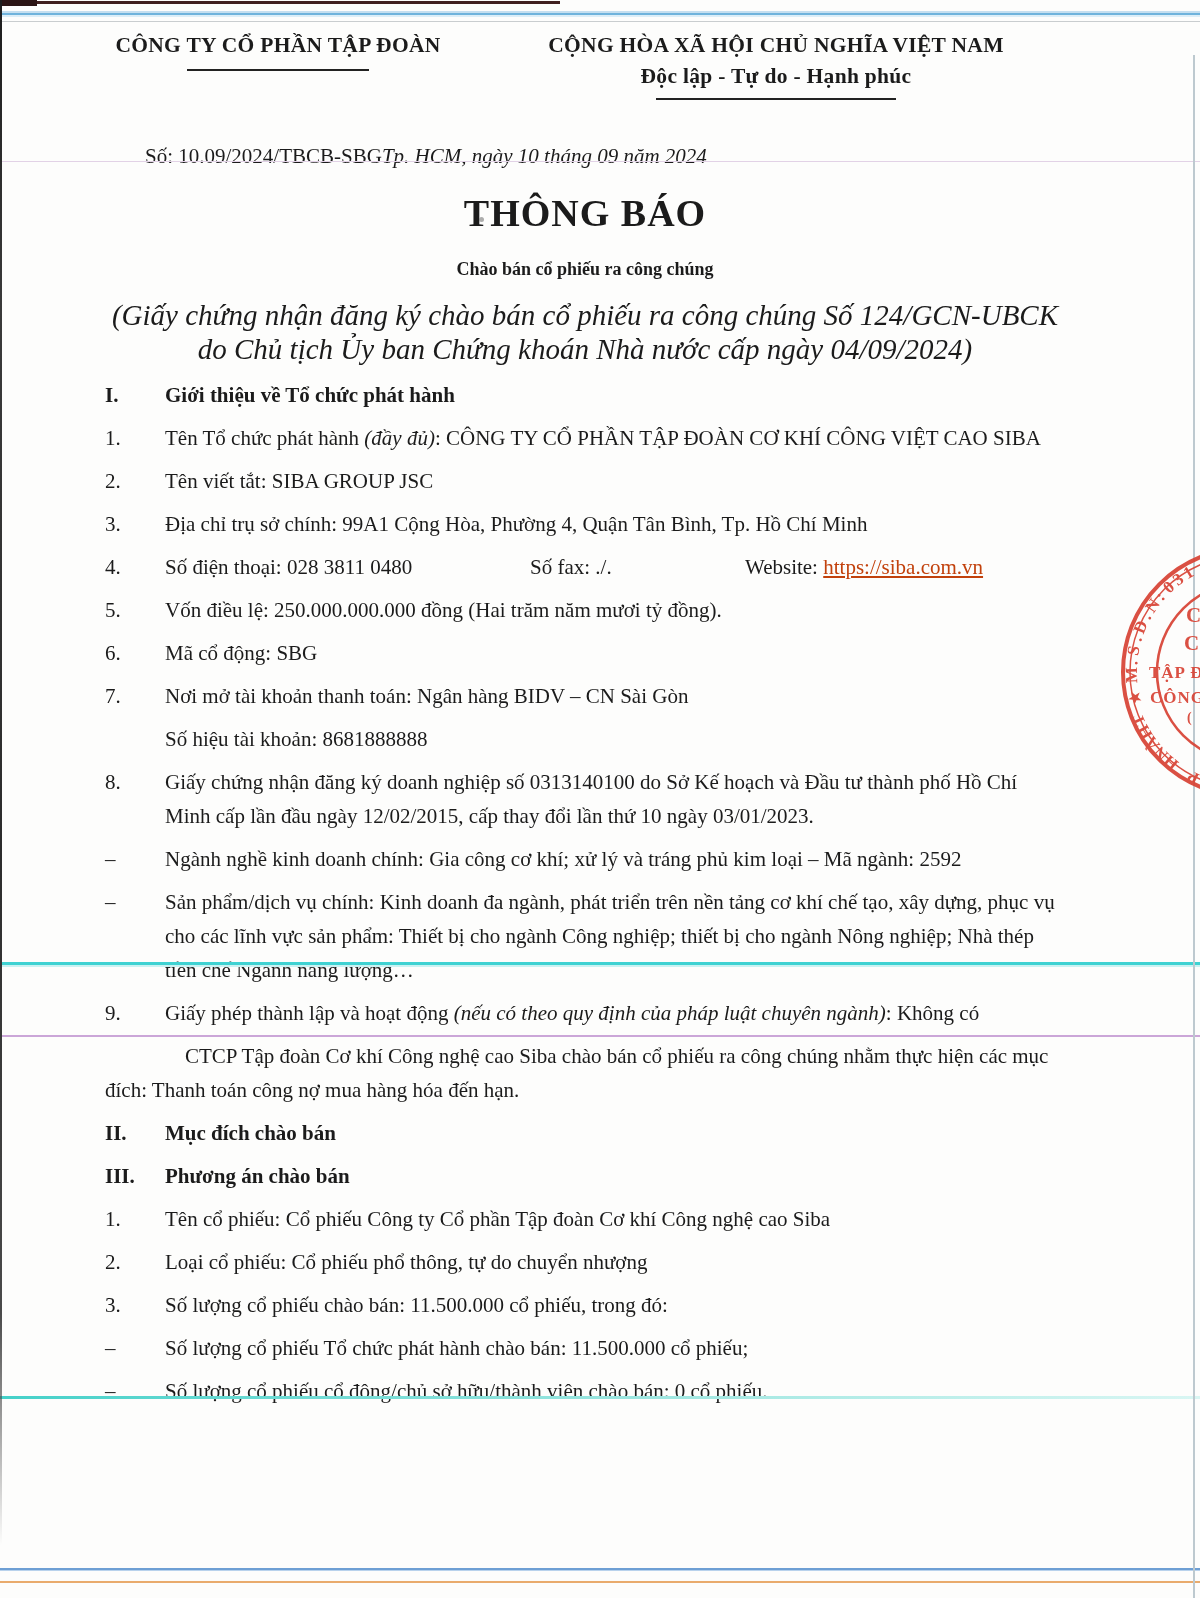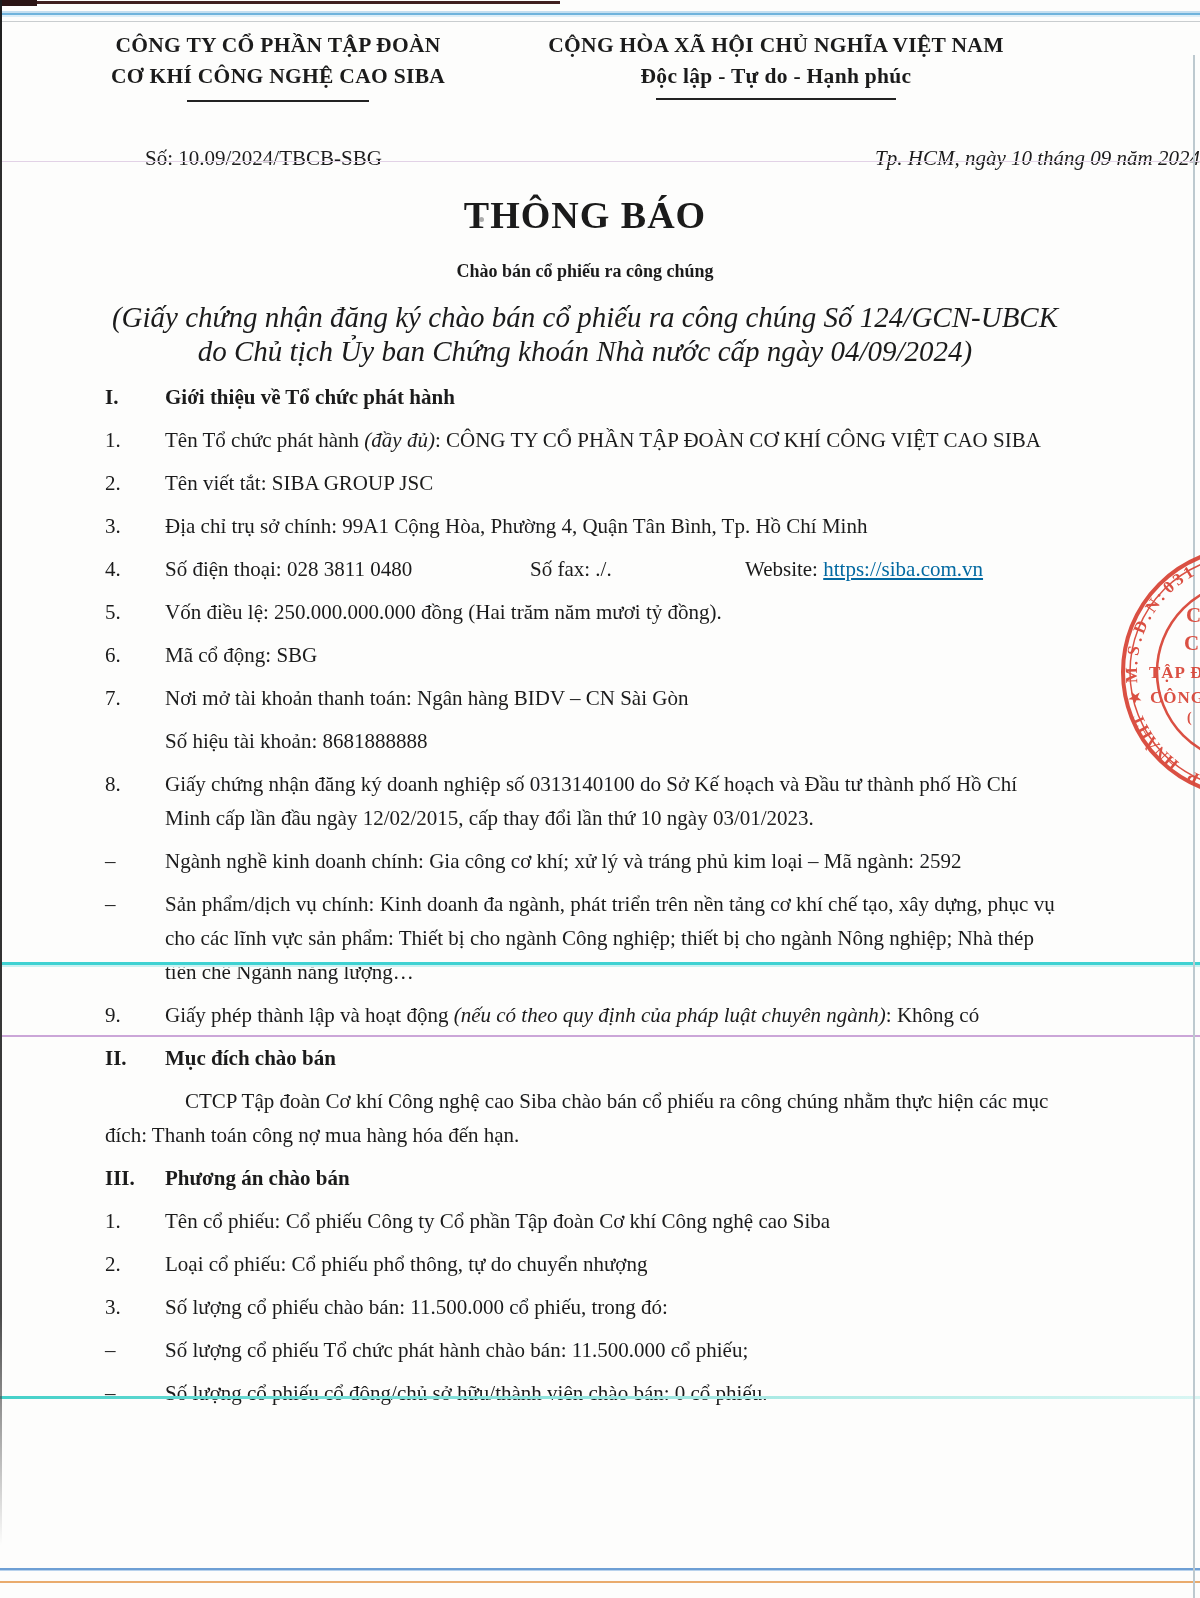--- a/index.html
+++ b/index.html
@@ -28,40 +28,40 @@
   .art-right-edge{left:1193px;top:55px;width:2px;height:1543px;background:#bdc9cf;}
   .art-dot{left:479px;top:217px;width:5px;height:5px;border-radius:50%;background:#8a8a8a;opacity:.7;}
   
   .hdr{display:flex;padding-top:30px;}
   .hdr-left{width:380px;margin-left:88px;text-align:center;}
   .hdr-right{width:520px;margin-left:48px;text-align:center;}
   .hdr-line{font-weight:bold;font-size:21.5px;line-height:31px;letter-spacing:.3px;}
   .hdr-rule{height:2px;background:#222;}
   .hdr-left .hdr-rule{width:182px;margin:8px auto 0;}
   .hdr-right .hdr-rule{width:240px;margin:6px auto 0;}
-  .numdate{display:flex;justify-content:space-between;margin-top:42px;padding-left:145px;font-size:21px;line-height:28px;}
+  .numdate{display:flex;justify-content:flex-start;margin-top:42px;padding-left:145px;font-size:21px;line-height:28px;}
   .numdate .date{font-style:italic;}
   
   .title-wrap{width:960px;margin:0 auto 0 105px;text-align:center;}
   .doc-title{margin-top:24px;font-size:38px;font-weight:bold;letter-spacing:1px;line-height:38px;}
   .doc-subtitle{margin-top:22px;font-size:18px;font-weight:bold;line-height:30px;}
   .doc-note{margin-top:14px;font-size:29px;font-style:italic;line-height:34px;}
   
   .doc-body{width:960px;margin:12px 0 0 105px;font-size:21px;}
   .row{display:grid;grid-template-columns:60px 1fr;margin-bottom:9px;line-height:34px;}
   .row .marker{grid-column:1;}
   .row .content{grid-column:2;}
   .row.sec .marker,.row.sec .content{font-weight:bold;}
   .row.para{display:block;}
   .row.para .content{display:block;text-indent:80px;}
   .it{font-style:italic;}
   .cols{display:flex;}
   .c-phone{width:365px;}
   .c-fax{width:215px;}
-  .doc-link{color:#0369a1;text-decoration:underline;cursor:pointer;}
+  .doc-link{color:#c2410c;text-decoration:underline;cursor:pointer;}
   
   .stamp-svg{position:absolute;left:1115px;top:540px;width:85px;height:262px;overflow:hidden;opacity:.92;}
 </style>
 </head>
 <body>
 
 <div class="page">
 
   <div class="art art-top-dark-bar"></div>
   <div class="art art-top-dark-line"></div>
@@ -73,21 +73,20 @@
   <div class="art art-cyan-2"></div>
   <div class="art art-blue-2"></div>
   <div class="art art-orange-1"></div>
   <div class="art art-left-edge"></div>
   <div class="art art-right-edge"></div>
   <div class="art art-dot"></div>
 
   <div class="hdr">
     <div class="hdr-left">
       <div class="hdr-line">CÔNG TY CỔ PHẦN TẬP ĐOÀN</div>
-      <div class="hdr-line">CƠ KHÍ CÔNG NGHỆ CAO SIBA</div>
       <div class="hdr-rule"></div>
     </div>
     <div class="hdr-right">
       <div class="hdr-line">CỘNG HÒA XÃ HỘI CHỦ NGHĨA VIỆT NAM</div>
       <div class="hdr-line">Độc lập - Tự do - Hạnh phúc</div>
       <div class="hdr-rule"></div>
     </div>
   </div>
 
   <div class="numdate">
@@ -151,26 +150,26 @@
         <span class="content"><span>Ngành nghề kinh doanh chính: Gia công cơ khí; xử lý và tráng phủ kim loại – Mã ngành: 2592</span></span>
       </div>
       <div class="row">
         <span class="marker">–</span>
         <span class="content"><span>Sản phẩm/dịch vụ chính: Kinh doanh đa ngành, phát triển trên nền tảng cơ khí chế tạo, xây dựng, phục vụ cho các lĩnh vực sản phẩm: Thiết bị cho ngành Công nghiệp; thiết bị cho ngành Nông nghiệp; Nhà thép tiền chế Ngành năng lượng…</span></span>
       </div>
       <div class="row">
         <span class="marker">9.</span>
         <span class="content"><span>Giấy phép thành lập và hoạt động </span><span class="it">(nếu có theo quy định của pháp luật chuyên ngành)</span><span>: Không có</span></span>
       </div>
+      <div class="row para">
+        <span class="content"><span>CTCP Tập đoàn Cơ khí Công nghệ cao Siba chào bán cổ phiếu ra công chúng nhằm thực hiện các mục đích: Thanh toán công nợ mua hàng hóa đến hạn.</span></span>
+      </div>
       <div class="row sec">
         <span class="marker">II.</span>
         <span class="content">Mục đích chào bán</span>
-      </div>
-      <div class="row para">
-        <span class="content"><span>CTCP Tập đoàn Cơ khí Công nghệ cao Siba chào bán cổ phiếu ra công chúng nhằm thực hiện các mục đích: Thanh toán công nợ mua hàng hóa đến hạn.</span></span>
       </div>
       <div class="row sec">
         <span class="marker">III.</span>
         <span class="content">Phương án chào bán</span>
       </div>
       <div class="row">
         <span class="marker">1.</span>
         <span class="content"><span>Tên cổ phiếu: Cổ phiếu Công ty Cổ phần Tập đoàn Cơ khí Công nghệ cao Siba</span></span>
       </div>
       <div class="row">

